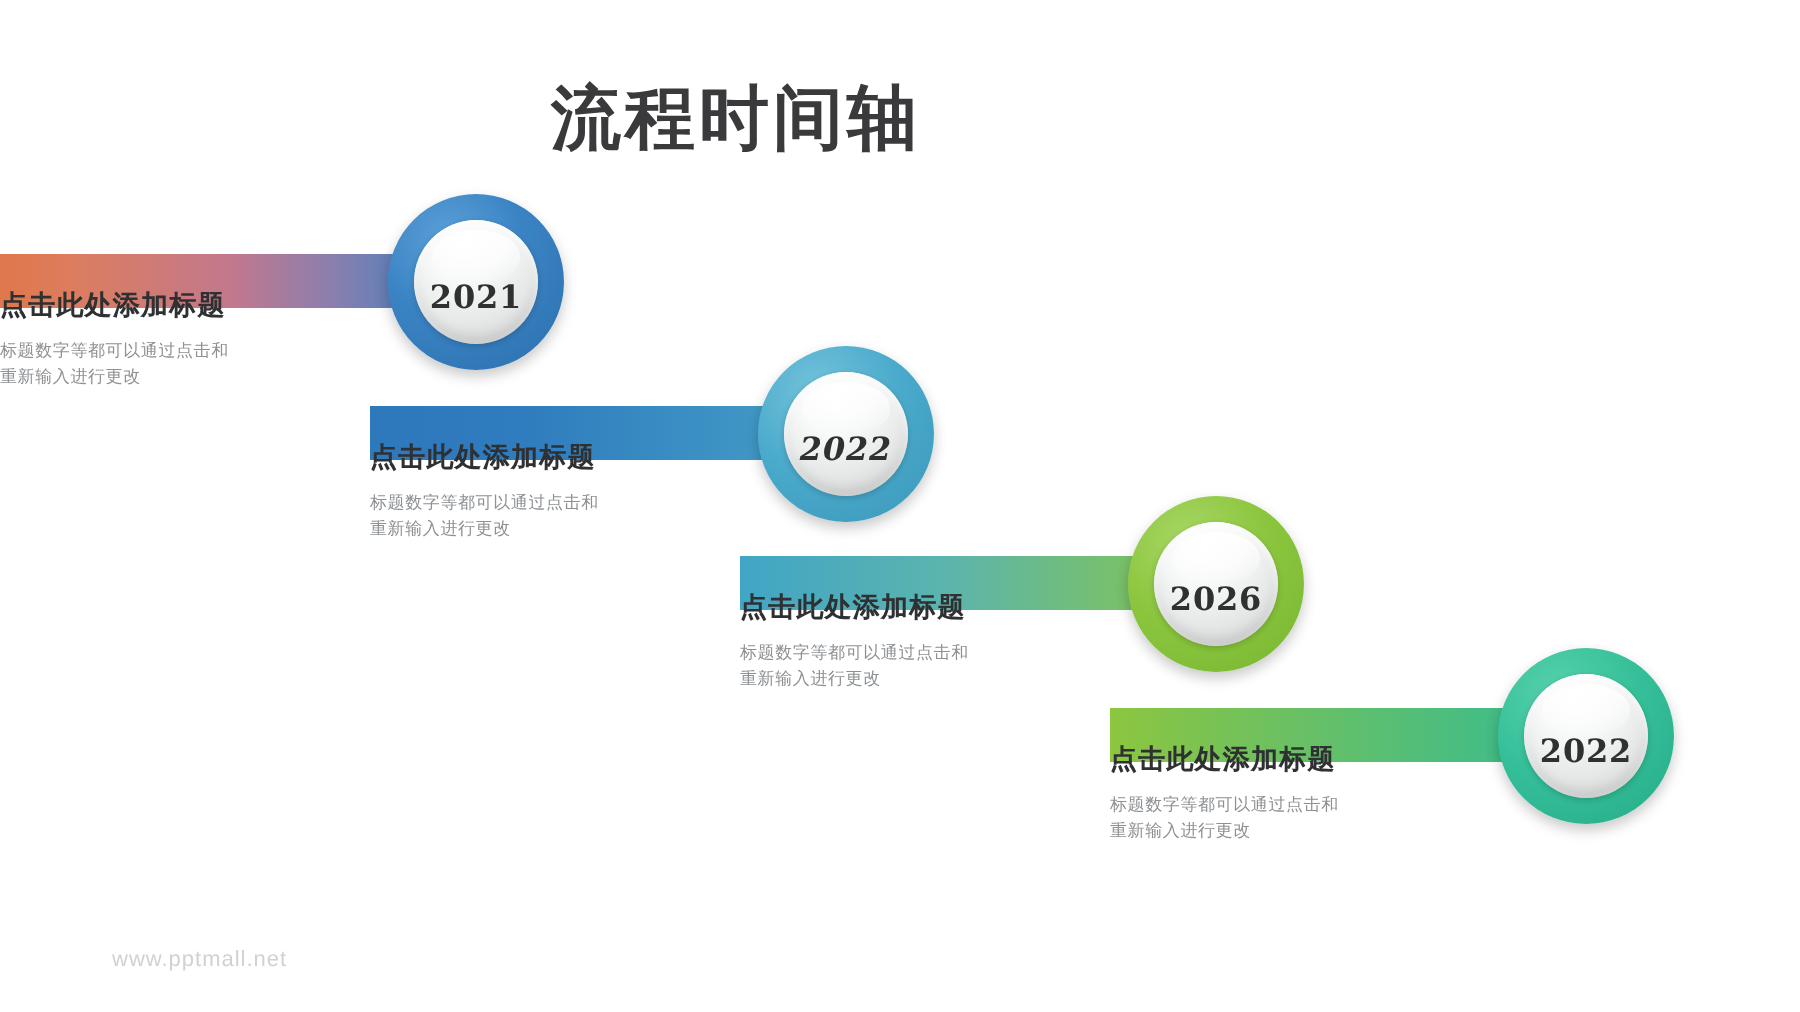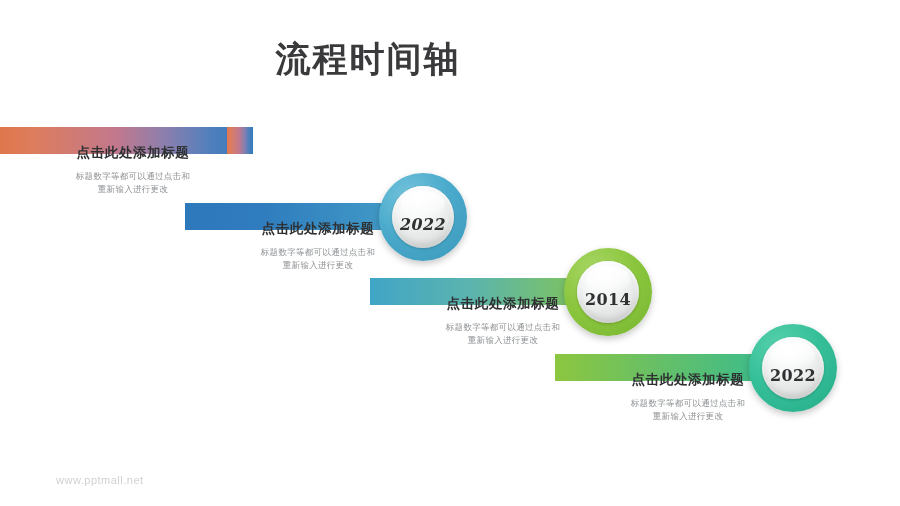--- a/index.html
+++ b/index.html
@@ -146,43 +146,42 @@
     font-weight: bold;
     color: #2f3032;
     padding-bottom: 14px;
     letter-spacing: 0.4px;
     font-family: "DejaVu Serif", "Liberation Serif", serif;
   }
 
   
   .texts {
     position: absolute;
-    text-align: center;
+    text-align: left;
     top: 26px;
-    margin-left: 44px;
   }
   .texts-1 { left: 0;   width: 178px; }
   .texts-2 { left: 185px; width: 178px; }
   .texts-3 { left: 370px; width: 178px; }
   .texts-4 { left: 555px; width: 178px; }
 
   .item-title {
     font-size: 13.5px;
     font-weight: bold;
     color: #2f3032;
     letter-spacing: 0.6px;
     margin-bottom: 8px;
     font-family: "DejaVu Sans", "Liberation Sans", sans-serif;
   }
   .item-desc {
     font-size: 8.5px;
     line-height: 1.55;
     color: #8e9194;
     letter-spacing: 0.3px;
-    font-family: Liberation Serif, serif;
+    font-family: Liberation Mono, monospace;
   }
 
   
   .footer-url {
     position: absolute;
     left: 56px;
     bottom: 20px;
     font-size: 11px;
     color: #cfd1d3;
     letter-spacing: 0.5px;
@@ -198,20 +197,25 @@
 
   <div class="row row-1">
     <div class="bar bar-1"></div>
     <div class="texts texts-1">
       <div class="item-title">点击此处添加标题</div>
       <div class="item-desc">
         <div>标题数字等都可以通过点击和</div>
         <div>重新输入进行更改</div>
       </div>
     </div>
+    <div class="node node-1">
+      <div class="node-inner">
+        <span class="year">2021</span>
+      </div>
+    </div>
   </div>
 
   <div class="row row-2">
     <div class="bar bar-2"></div>
     <div class="texts texts-2">
       <div class="item-title">点击此处添加标题</div>
       <div class="item-desc">
         <div>标题数字等都可以通过点击和</div>
         <div>重新输入进行更改</div>
       </div>
@@ -227,21 +231,21 @@
     <div class="bar bar-3"></div>
     <div class="texts texts-3">
       <div class="item-title">点击此处添加标题</div>
       <div class="item-desc">
         <div>标题数字等都可以通过点击和</div>
         <div>重新输入进行更改</div>
       </div>
     </div>
     <div class="node node-3">
       <div class="node-inner">
-        <span class="year">2014</span>
+        <span class="year">2026</span>
       </div>
     </div>
   </div>
 
   <div class="row row-4">
     <div class="bar bar-4"></div>
     <div class="texts texts-4">
       <div class="item-title">点击此处添加标题</div>
       <div class="item-desc">
         <div>标题数字等都可以通过点击和</div>

